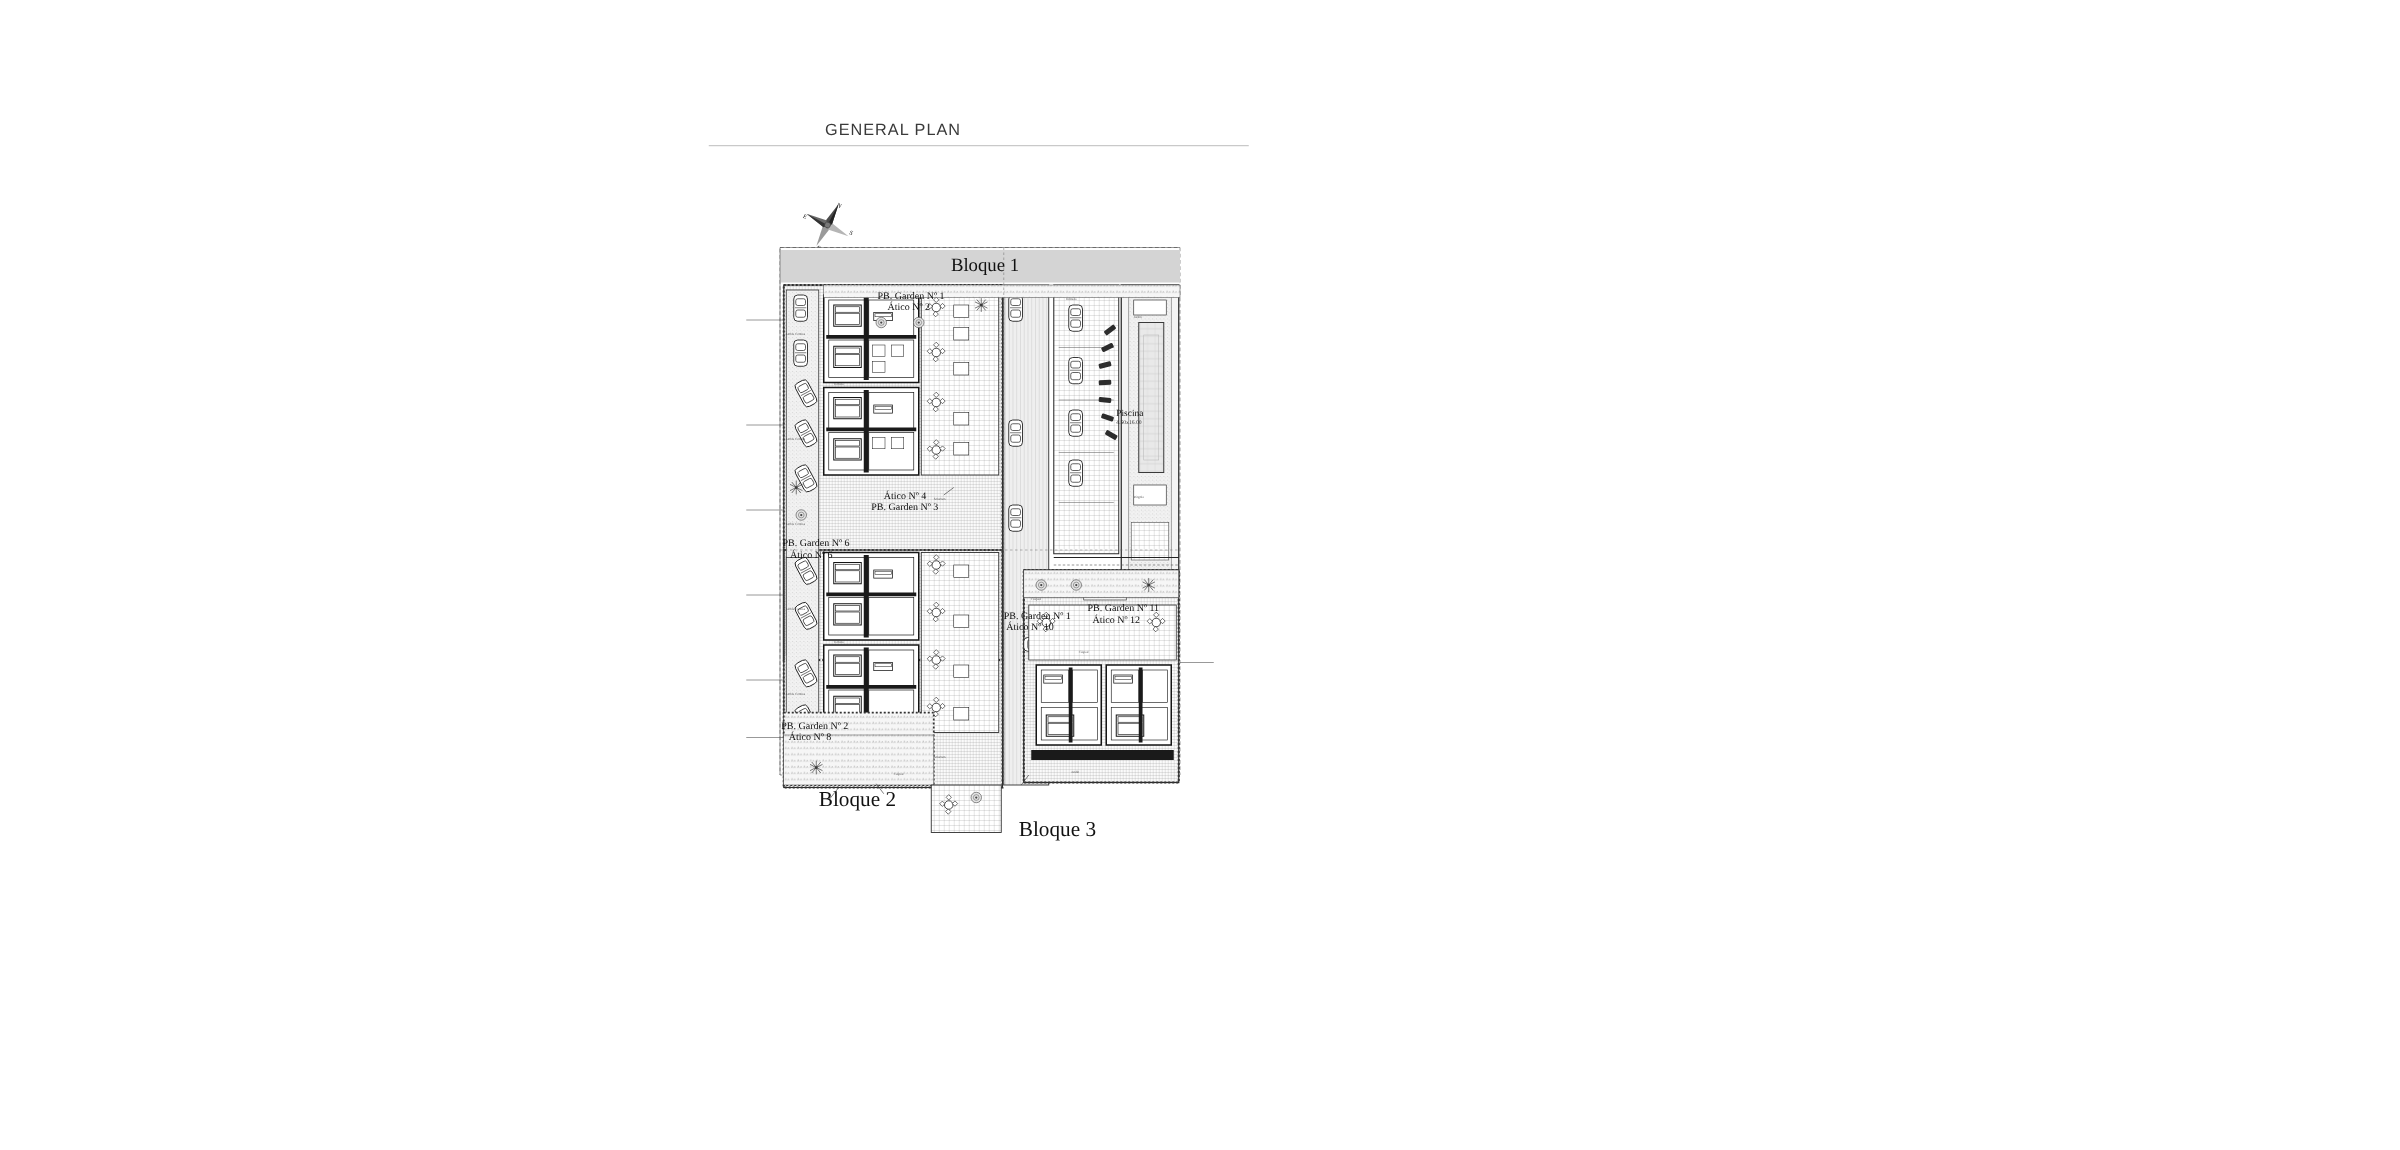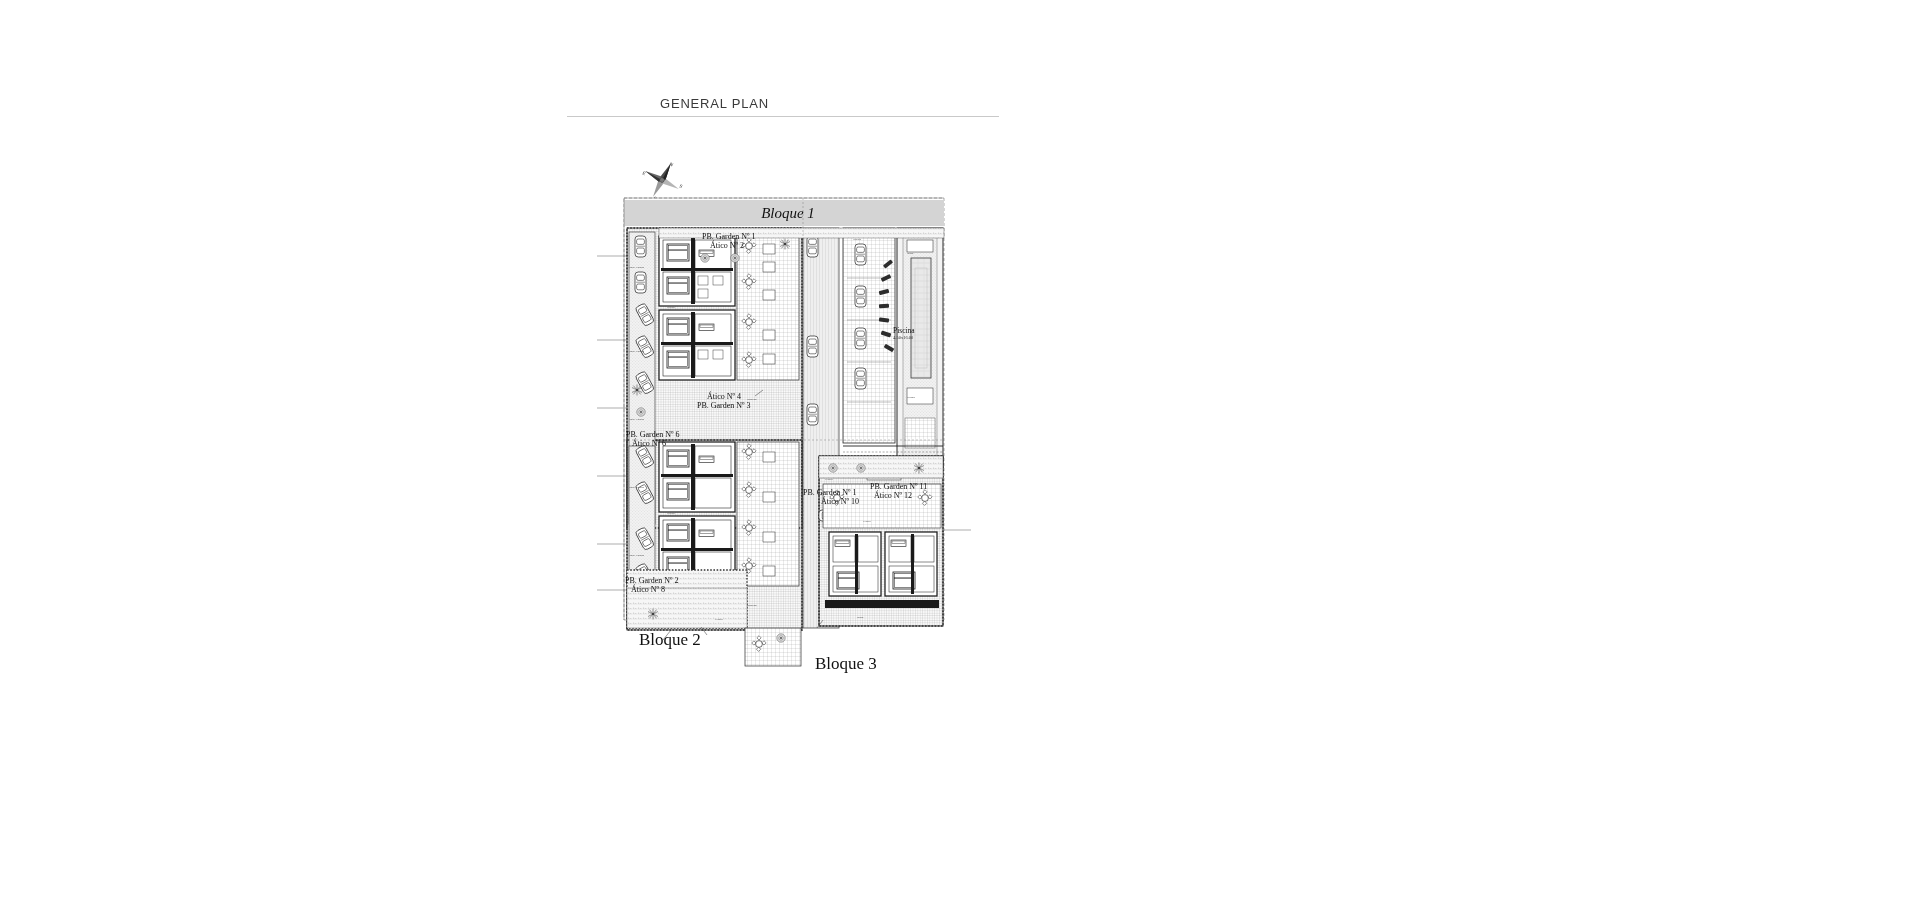--- a/index.html
+++ b/index.html
@@ -37,22 +37,22 @@
 
   
   .compass{
     position:absolute;left:72px;top:17px;width:46px;height:46px;
   }
   .block-label{
     position:absolute;
     font-family:"Liberation Serif",serif;
     color:#111;white-space:nowrap;
   }
-  .block-label.b1{left:92px;top:65px;width:258px;text-align:center;font-size:15px;font-style:italic;}
-  .block-label.b2{left:72px;top:490px;font-size:17px;}
+  .block-label.b1{left:92px;top:65px;width:258px;text-align:center;font-size:15px;}
+  .block-label.b2{left:88px;top:490px;font-size:17px;}
   .block-label.b3{left:248px;top:514px;font-size:17px;}
 
   
   .unit-label{
     position:absolute;
     font-family:"Liberation Serif",serif;
     font-size:8px;color:#0d0d0d;white-space:nowrap;line-height:1.15;
   }
   .unit-label .l2{display:block;}
 
@@ -537,21 +537,21 @@
     <span class="l2" style="padding-left:6px">Ático Nº 6</span>
   </div>
 
   <div class="unit-label" style="left:58px;top:436px;">
     <span>PB. Garden Nº 2</span>
     <span class="l2" style="padding-left:6px">Ático Nº 8</span>
   </div>
 
   <div class="unit-label" style="left:236px;top:348px;">
     <span>PB. Garden Nº 1</span>
-    <span class="l2" style="padding-left:18px">Ático Nº 10</span>
+    <span class="l2" style="padding-left:2px">Ático Nº 10</span>
   </div>
 
   <div class="unit-label" style="left:303px;top:342px;">
     <span>PB. Garden Nº 11</span>
     <span class="l2" style="padding-left:4px">Ático Nº 12</span>
   </div>
 
   <div class="pool-label" style="left:326px;top:186px;width:56px;">
     <span>Piscina</span>
     <span class="dim">4.50x16.00</span>

